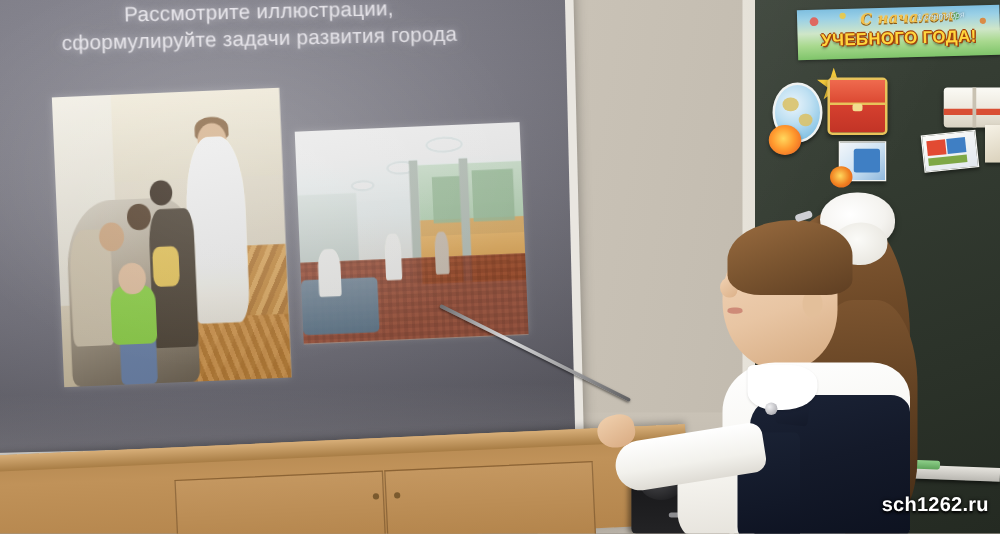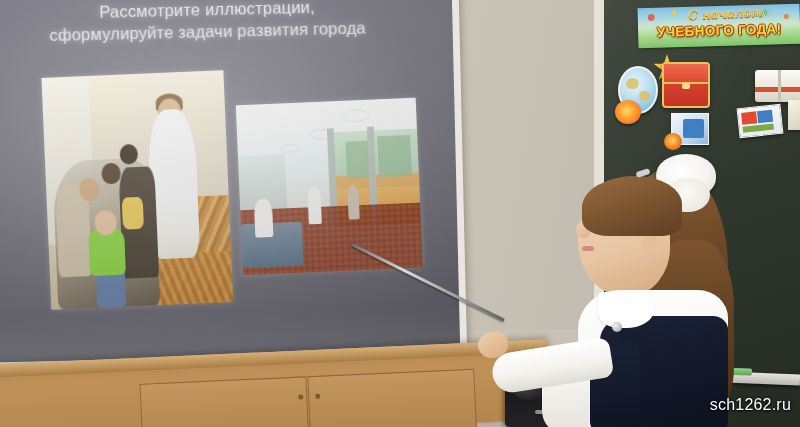--- a/index.html
+++ b/index.html
@@ -366,21 +366,21 @@
   }
   .g-arm-far{
     position:absolute;left:72px;top:212px;width:46px;height:68px;
     background:linear-gradient(175deg,#fbfaf6,#e6e3dc);
     border-radius:40% 18% 10% 30%;
   }
 
   
   .watermark{
     position:absolute;right:9px;bottom:13px;
-    font-size:16px;font-weight:normal;color:#ffffff;
+    font-size:16px;font-weight:bold;color:#ffffff;
     letter-spacing:.2px;
     text-shadow:0 0 3px rgba(0,0,0,.95),0 1px 2px rgba(0,0,0,.9);
   }
 </style>
 </head>
 <body>
 
 <div id="scene">
 
   <div class="wall"></div>

